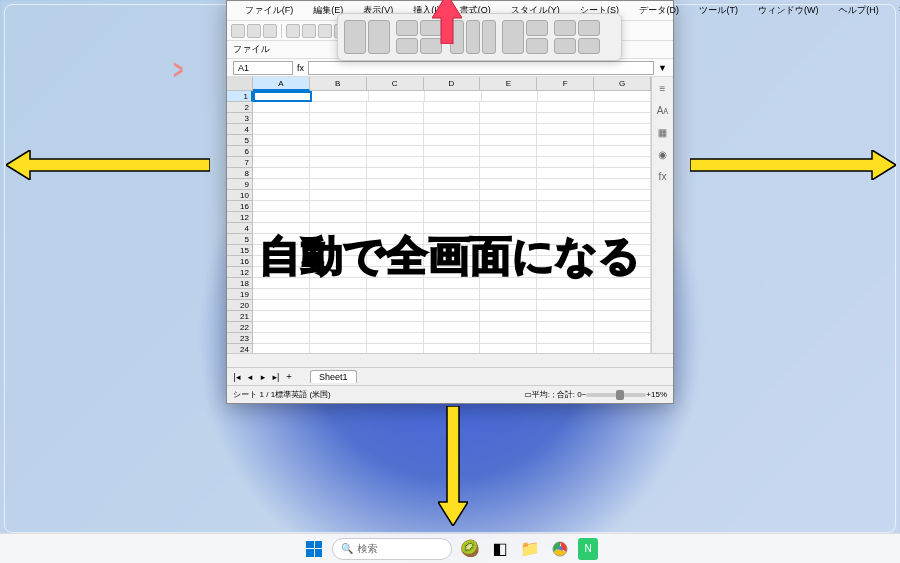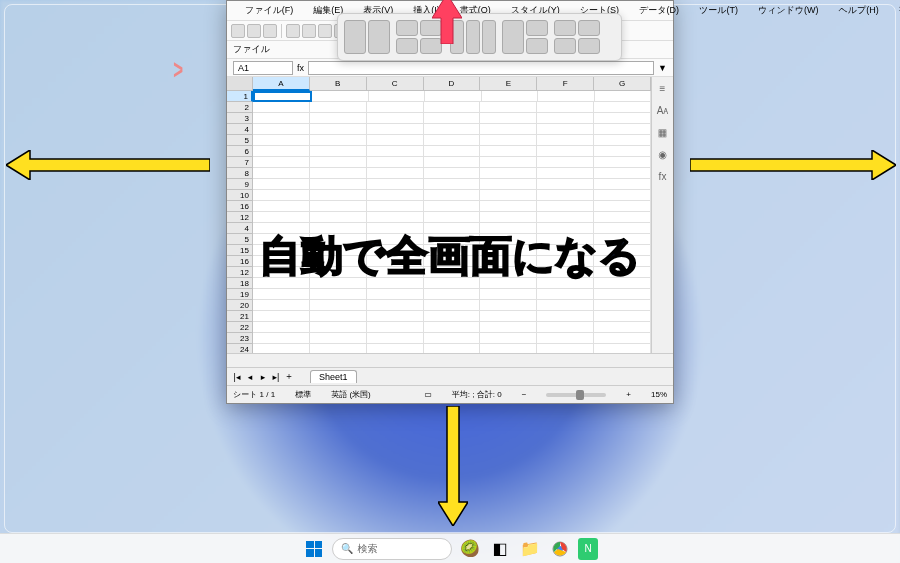--- a/index.html
+++ b/index.html
@@ -49,21 +49,21 @@
 .corner { position:absolute; top:0; left:0; width:26px; height:14px; background:#e0e0e0; border-right:1px solid #c0c0c0; border-bottom:1px solid #c0c0c0; }
 
 .side-panel { width:22px; background:#f0f0f0; border-left:1px solid #ccc; display:flex; flex-direction:column; gap:6px; padding:4px 2px; align-items:center; }
 .side-icon { width:16px; height:16px; font-size:10px; text-align:center; line-height:16px; color:#666; cursor:pointer; }
 
 .hscroll { height:14px; background:#f0f0f0; border-top:1px solid #ccc; display:flex; align-items:center; padding:0 4px; gap:2px; }
 .sheet-tabs { display:flex; align-items:center; gap:1px; height:18px; background:#f0f0f0; border-top:1px solid #ccc; padding:0 4px; font-size:9px; }
 .sheet-tab { padding:1px 8px; background:#fff; border:1px solid #aaa; border-bottom:none; border-radius:3px 3px 0 0;margin-left:14px; }
 .tab-nav { width:12px; text-align:center; cursor:pointer; }
 
-.statusbar { height:18px; background:#f0f0f0; border-top:1px solid #ccc; display:flex; align-items:center; padding:0 6px; font-size:8px; gap:20px; }
+.statusbar { height:18px; background:#f0f0f0; border-top:1px solid #ccc; display:flex; align-items:center; padding:0 6px; font-size:8px; gap:0; }
 .statusbar .spacer { flex:1; }
 .zoom-slider { width:60px; height:4px; background:#ccc; border-radius:2px; position:relative; }
 .zoom-slider::after { content:''; position:absolute; left:50%; top:-3px; width:8px; height:10px; background:#888; border-radius:2px; }
 
 .overlay-text { position:absolute; left:50%; top:228px; transform:translateX(-50%); font-size:42px; font-weight:bold; color:#0f172a; -webkit-text-stroke:2px #000; text-stroke:2px #000; white-space:nowrap; z-index:20; pointer-events:none; }
 
 .arrow { position:absolute; z-index:15; pointer-events:none; }
 .arrow-left { left:6px; top:150px; width:204px; height:30px; }
 .arrow-right { left:690px; top:150px; width:206px; height:30px; }
 .arrow-down { left:438px; top:406px; width:30px; height:120px; }

